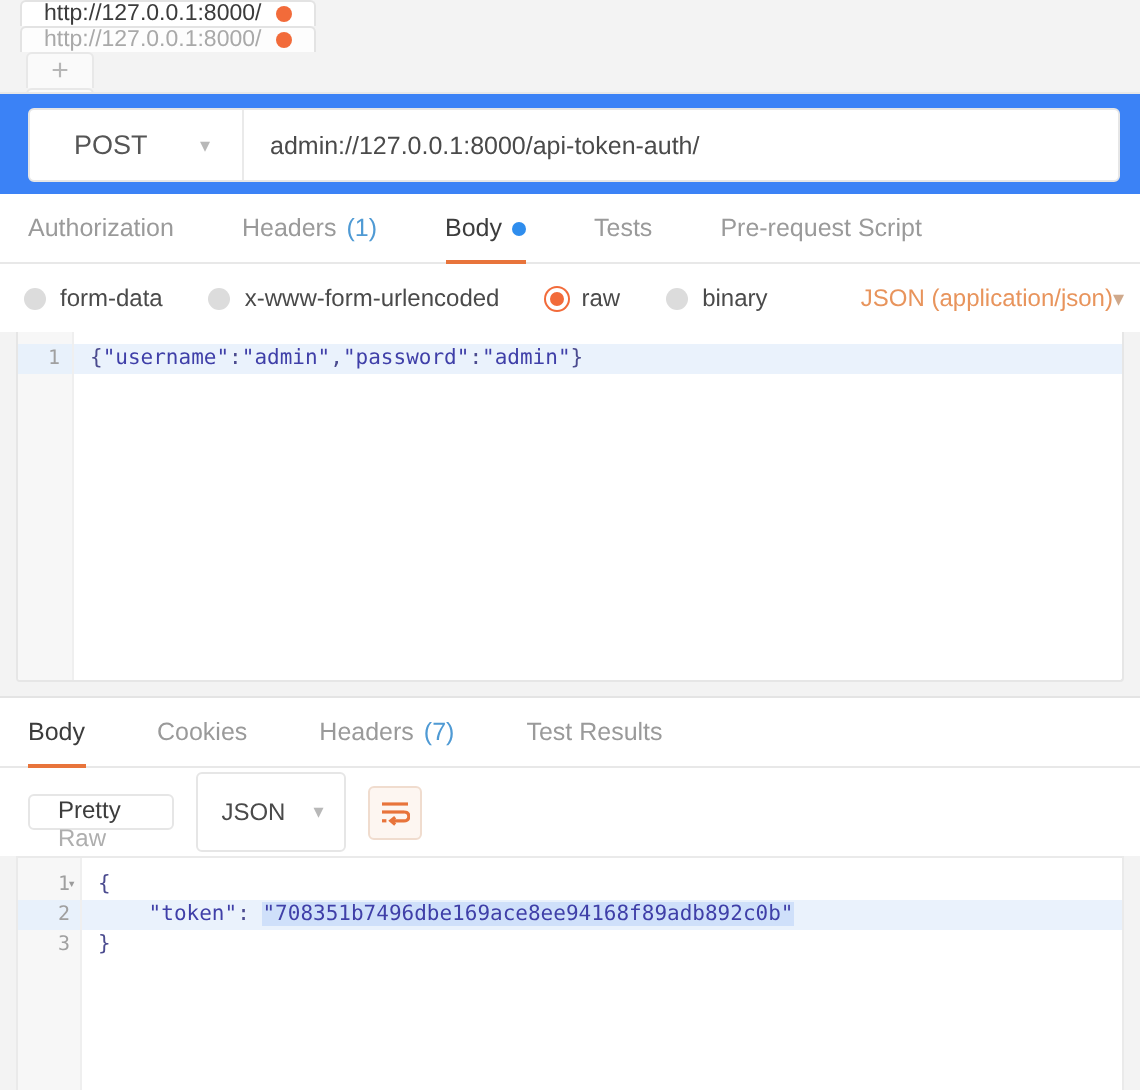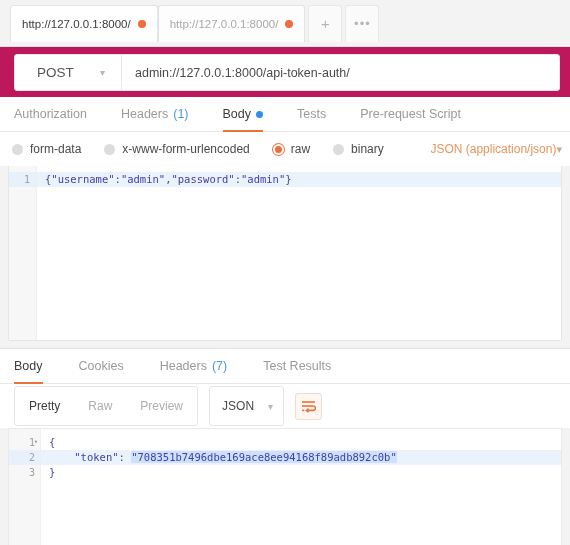--- a/index.html
+++ b/index.html
@@ -9,22 +9,23 @@
     background: #f3f3f3;
     overflow: hidden;
     -webkit-font-smoothing: antialiased;
   }
   #app { position: relative; width: 570px; height: 545px; background: #f3f3f3; }
 
   
   .tabstrip {
     position: absolute; top: 0; left: 0; width: 566px; height: 46px;
     background: #f3f3f3;
-    display: flex; align-items: center;
+    display: flex; align-items: flex-start;
     padding-left: 10px;
+    flex-direction: column;
   }
   .req-tab {
     height: 37px; min-width: 145px;
     background: #fafafa; border: 1px solid #e3e3e3; border-bottom: none;
     border-radius: 3px 3px 0 0;
     display: flex; align-items: center; gap: 7px;
     padding: 0 11px;
     font-size: 11.5px; color: #555; white-space: nowrap;
   }
   .req-tab.active { background: #ffffff; color: #3b3b3b; }
@@ -35,21 +36,21 @@
     width: 34px; height: 37px; background: #fafafa;
     border: 1px solid #e8e8e8; border-bottom: none; border-radius: 3px 3px 0 0;
     display: flex; align-items: center; justify-content: center;
     color: #b6b6b6; font-size: 15px; margin-left: 3px;
   }
   .tab-btn.dots { font-size: 13px; letter-spacing: 1px; }
 
   
   .urlbar-wrap {
     position: absolute; top: 46px; left: 0; width: 570px; height: 51px;
-    background: #be185d; border-top: 1px solid #e8e8e8;
+    background: #3b82f6; border-top: 1px solid #e8e8e8;
     padding: 7px 10px 7px 14px;
   }
   .urlbar {
     height: 37px; border: 1px solid #e6e6e6; border-radius: 3px;
     background: #fff; display: flex; align-items: stretch;
   }
   .method {
     width: 107px; display: flex; align-items: center; justify-content: space-between;
     padding: 0 16px 0 22px; border-right: 1px solid #eaeaea;
     font-size: 13.5px; color: #555;
@@ -128,22 +129,22 @@
     display: flex; align-items: stretch; padding-left: 14px;
   }
   .resptabs .rtab { margin-right: 20px; }
 
   
   .resptool {
     position: absolute; top: 384px; left: 0; width: 570px; height: 44px;
     background: #fff; display: flex; align-items: center; padding-left: 14px; gap: 11px;
   }
   .segbox {
-    display: flex; align-items: stretch; height: 40px;
-    border: 1px solid #e6e6e6; border-radius: 3px; background: #fff;
+    display: flex; align-items: stretch; height: 18px;
+    border: 1px solid #e6e6e6; border-radius: 3px; background: #fff; flex-direction: column;
   }
   .seg {
     display: flex; align-items: center; padding: 0 14px;
     font-size: 12px; color: #aeaeae;
   }
   .seg.active { color: #3c3c3c; }
   .fmtbox {
     display: flex; align-items: center; gap: 14px; height: 40px; padding: 0 10px 0 12px;
     border: 1px solid #e6e6e6; border-radius: 3px; background: #fff;
     font-size: 12px; color: #4a4a4a;

